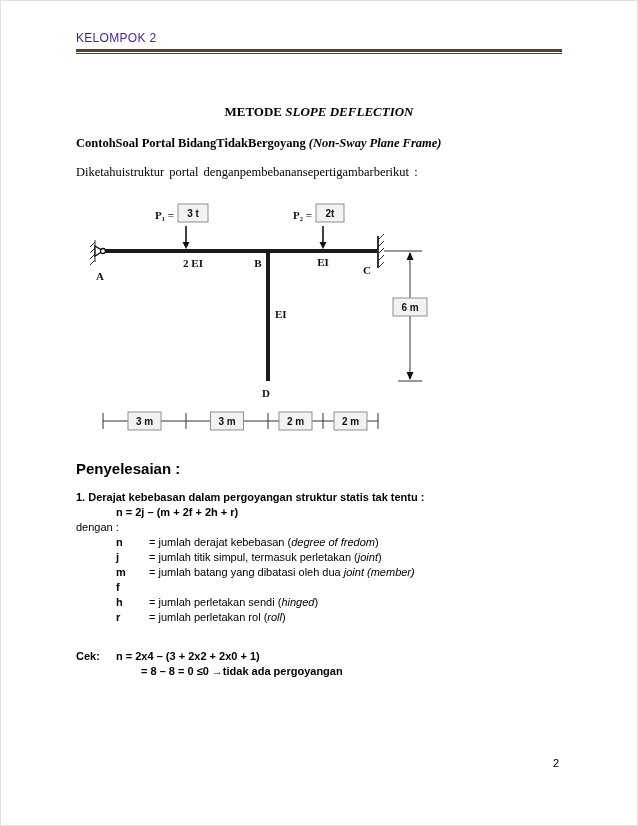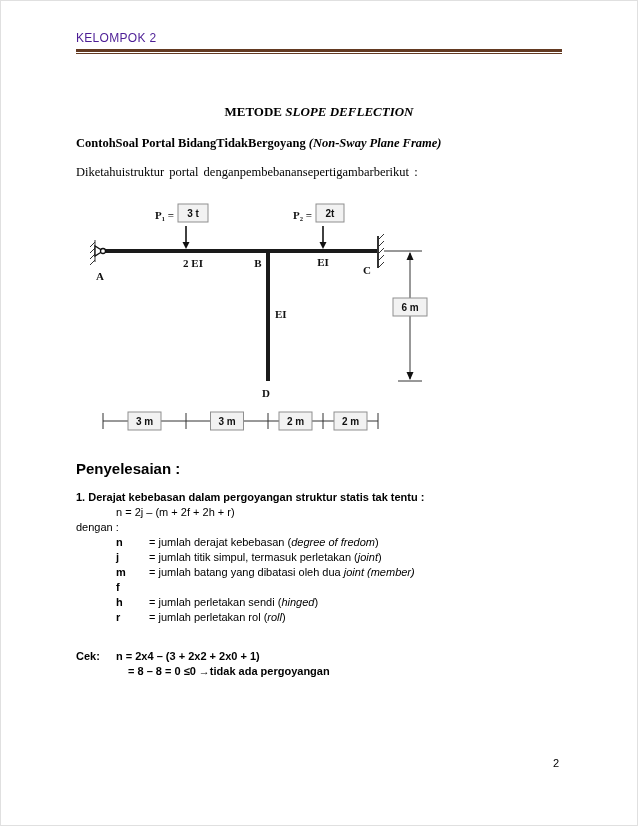--- a/index.html
+++ b/index.html
@@ -22,28 +22,28 @@
   .serif { font-family: "Liberation Serif", serif; }
 
   .doc-title { margin-top: 50px; text-align: center; font-weight: bold; font-size: 13px; }
   .doc-sub   { margin-top: 16px; font-weight: bold; font-size: 12.5px; }
   .intro     { margin-top: 14px; font-size: 12.5px; word-spacing: 2px; }
 
   .diagram-wrap { margin: 16px 0 0 12px; }
 
   .sol-head { margin-top: 8px;  font-weight: bold; font-size: 15px; }
   .step     { margin-top: 13px; font-weight: bold; font-size: 11px; line-height: 15px; }
-  .formula  { margin-left: 40px; font-weight: normal; font-size: 11px; line-height: 15px; }
+  .formula  { margin-left: 40px; font-weight: bold; font-size: 11px; line-height: 15px; }
   .dengan   { font-size: 11px; line-height: 15px; }
   .defrow   { display: flex; margin-left: 40px; font-size: 11px; line-height: 15px; }
   .defrow .sym { width: 33px; font-weight: bold; flex: none; }
 
   .check { display: flex; margin-top: 24px; font-weight: bold; font-size: 11px; line-height: 15px; }
   .check .clabel { width: 40px; flex: none; }
-  .check .l2 { margin-left: 12px; }
+  .check .l2 { margin-left: 25px; }
 
   .pagenum { position: absolute; right: 78px; top: 756px; font-size: 11px; }
 
   
   .beamline   { stroke: #1a1a1a; stroke-width: 4; }
   .thinline   { stroke: #333; stroke-width: 1; }
   .hatchline  { stroke: #333; stroke-width: 1; }
   .arrowline  { stroke: #111; stroke-width: 1.6; }
   .arrowhead  { fill: #111; }
   .vbox       { fill: #f2f2f2; stroke: #8f8f8f; stroke-width: 1; }

